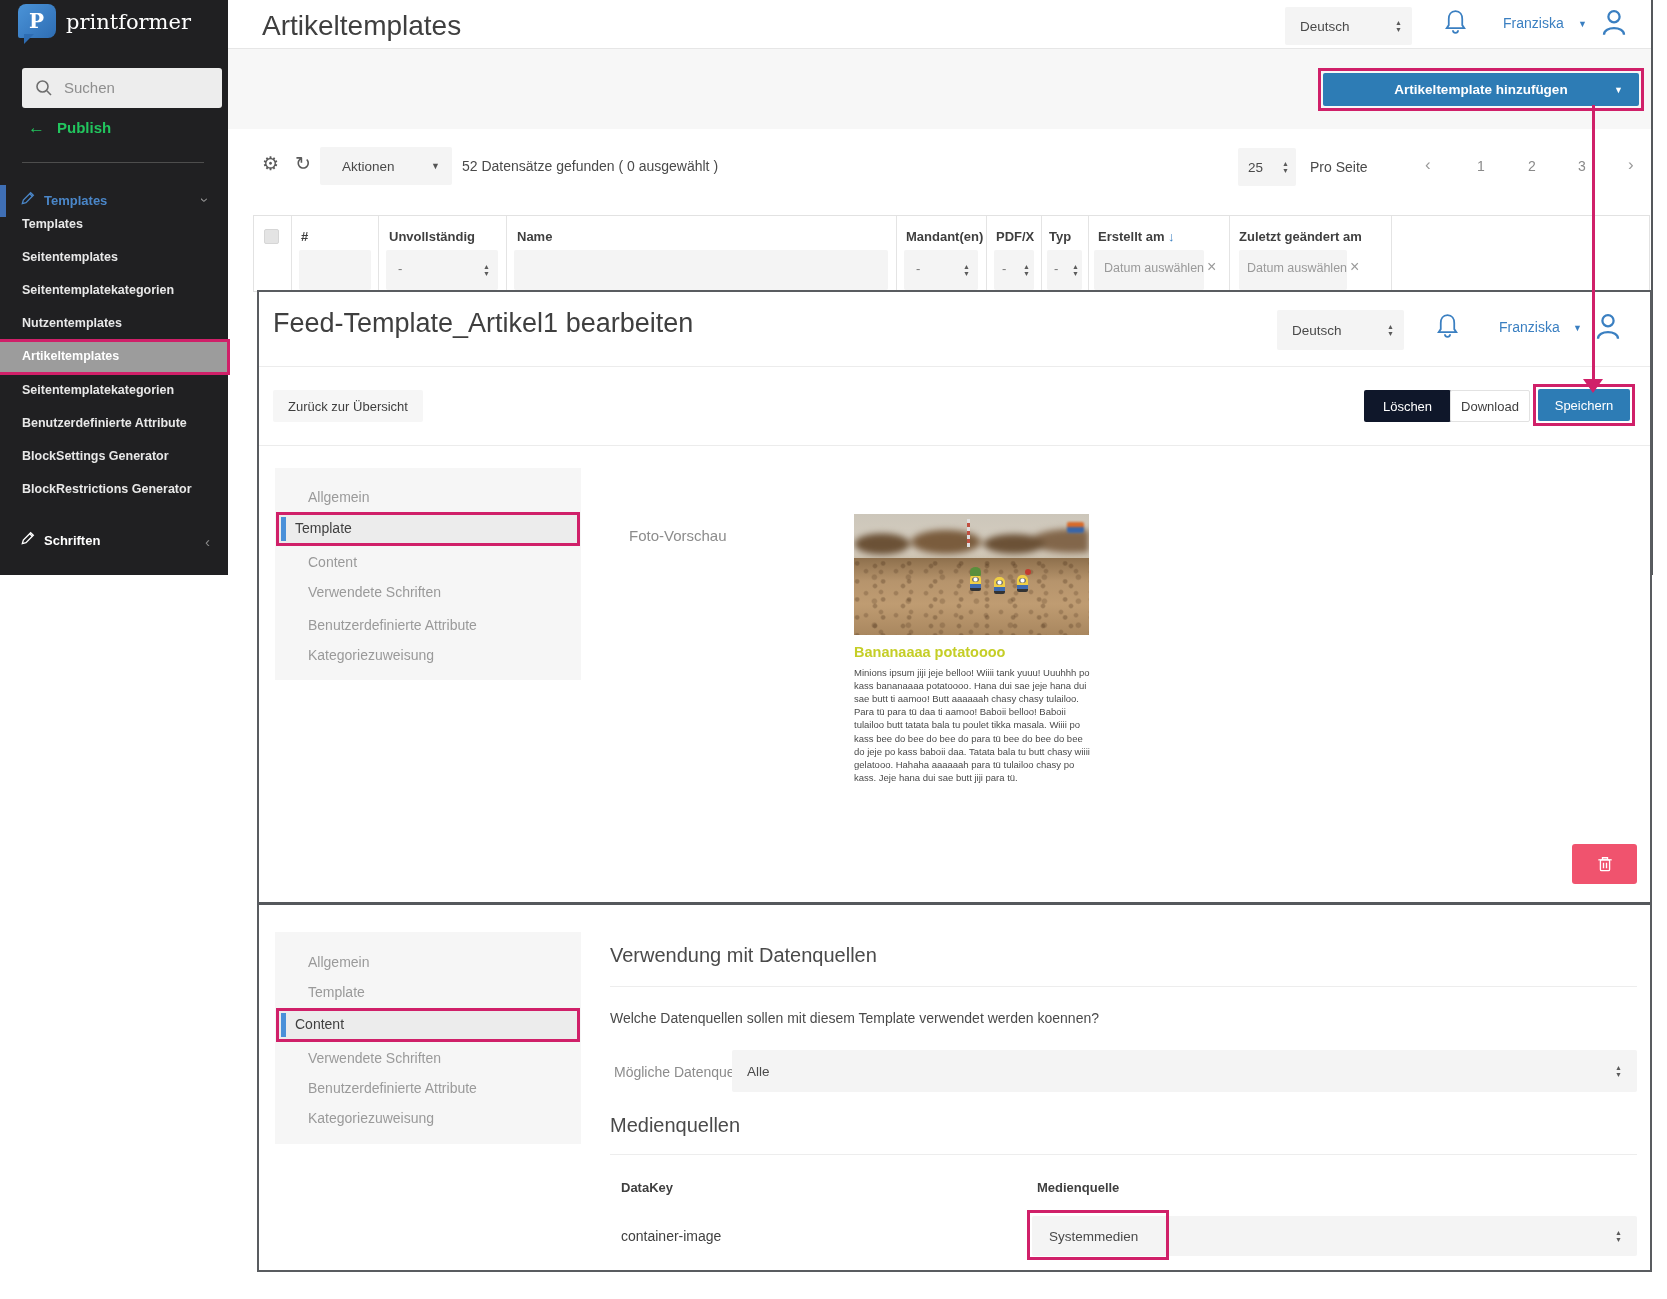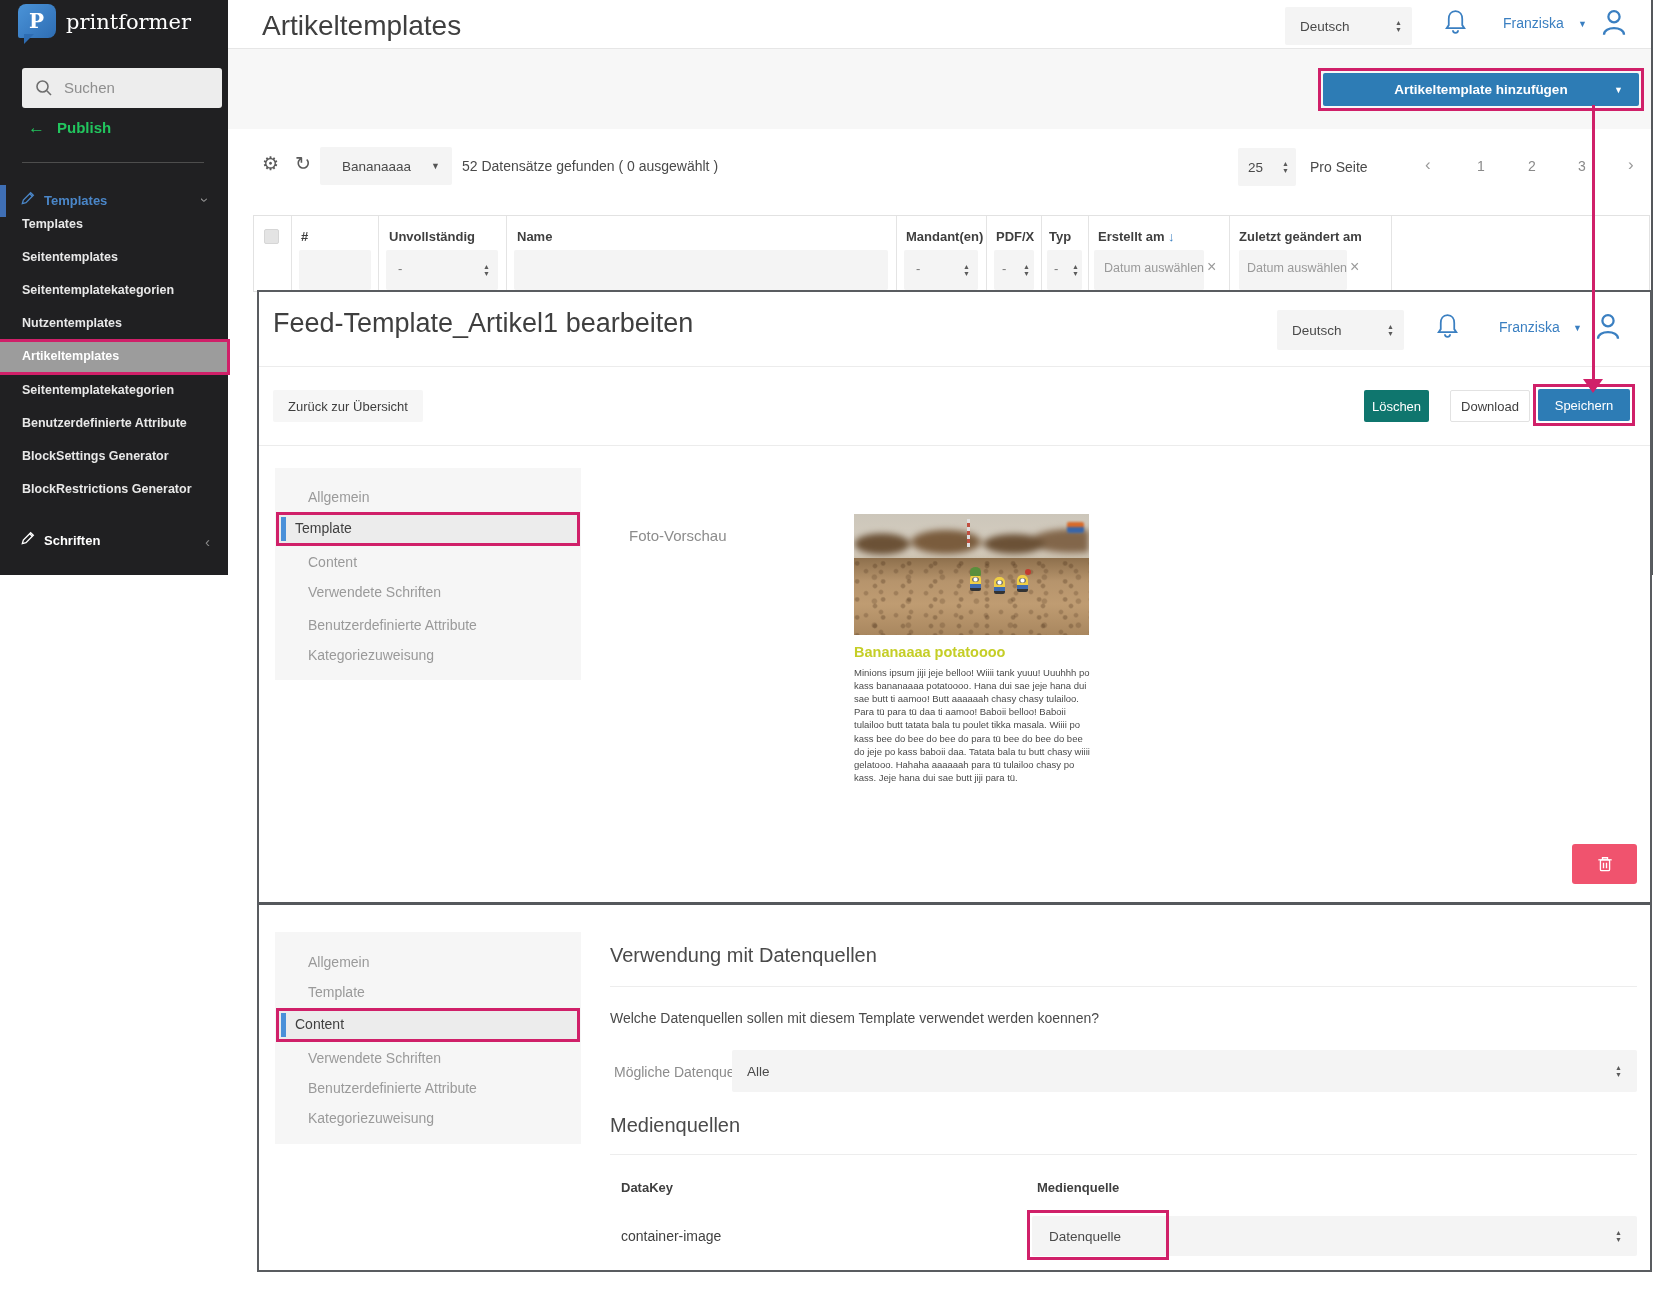--- a/index.html
+++ b/index.html
@@ -82,21 +82,21 @@
                border-left:10px solid transparent; border-right:10px solid transparent; border-top:14px solid #d02069; }
 
   
   #modal { position:absolute; left:257px; top:290px; width:1395px; height:982px; background:#fff;
            border:2px solid #595c60; z-index:40; }
   .m-title { position:absolute; left:14px; top:16px; font-size:27px; font-weight:500; color:#3f3f3f; }
   .m-divider { position:absolute; left:0; width:100%; height:1px; background:#ececec; }
   .btn { position:absolute; height:32px; display:flex; align-items:center; justify-content:center;
          font-size:13px; border-radius:2px; }
   .btn-back { left:14px; top:98px; width:150px; background:#f6f6f6; color:#3f3f3f; }
-  .btn-delete { left:1105px; top:98px; width:65px; background:#0f766e; color:#fff; }
+  .btn-delete { left:1105px; top:98px; width:87px; background:#0f172a; color:#fff; }
   .btn-download { left:1191px; top:98px; width:80px; background:#fff; border:1px solid #e2e2e2; color:#3f3f3f; }
   .save-wrap { position:absolute; left:1274px; top:92px; padding:2px; border:3px solid #d02069; }
   .btn-save { position:relative; width:92px; height:32px; background:#2d7cb5; color:#fff;
               display:flex; align-items:center; justify-content:center; font-size:13px; border-radius:2px; }
 
   .tabpanel { position:absolute; left:16px; width:306px; height:212px; background:#f6f6f6; }
   .tp-upper { top:176px; } .tp-lower { top:640px; }
   .tab { position:absolute; left:17px; width:272px; height:22px; font-size:14px; color:#9a9a9a; padding-left:16px; }
   .tab-active-row { position:absolute; left:1px; width:304px; height:34px; border:3px solid #d02069;
                     background:#ececec; z-index:2; }
@@ -249,21 +249,21 @@
 <div class="add-btn-wrap">
   <div class="add-btn">
     <span>Artikeltemplate hinzufügen</span>
     <span class="caret">▼</span>
   </div>
 </div>
 
 <div class="tool-icon" style="left:262px; top:152px;">⚙</div>
 <div class="tool-icon" style="left:295px; top:152px;">↻</div>
 <div class="gsel actions-sel">
-  <span class="val" style="left:22px">Bananaaaa</span>
+  <span class="val" style="left:22px">Aktionen</span>
   <span class="caret">▼</span>
 </div>
 <div class="results">52 Datensätze gefunden ( 0 ausgewählt )</div>
 
 <div class="gsel pp-sel">
   <span class="val" style="left:10px">25</span>
   <span class="ud" style="right:7px">
       <span>▲</span>
       <span>▼</span>
     </span>
@@ -435,20 +435,20 @@
   </div>
 
   <div class="sec-h" style="top:822px">Medienquellen</div>
   <div class="sec-underline" style="top:862px"></div>
 
   <div class="mt-h" style="left:362px">DataKey</div>
   <div class="mt-h" style="left:778px">Medienquelle</div>
 
   <div class="mt-cell" style="left:362px">container-image</div>
   <div class="gsel ms-sel">
-    <span class="val" style="left:17px">Datenquelle</span>
+    <span class="val" style="left:17px">Systemmedien</span>
     <span class="ud" style="right:15px">
         <span>▲</span>
         <span>▼</span>
       </span>
   </div>
   <div class="ms-annot"></div>
 </div>
 
 </body></html>

